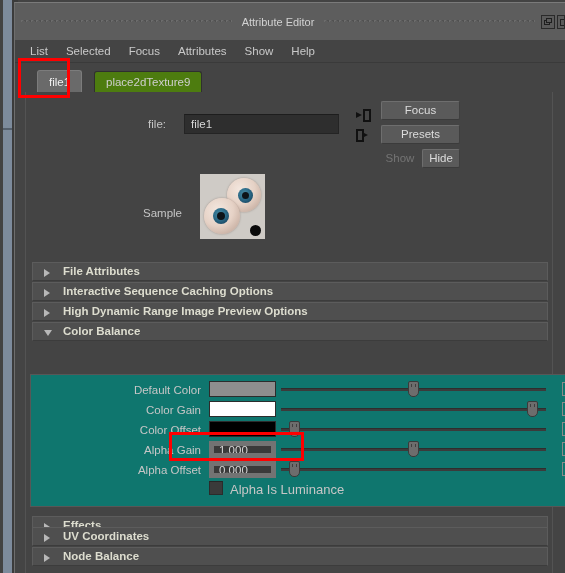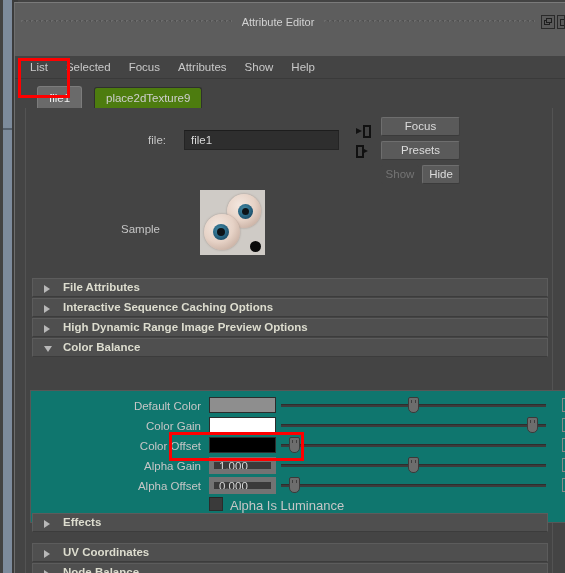--- a/index.html
+++ b/index.html
@@ -113,21 +113,20 @@
   #win-close .g1 { left: 2px; top: 3px; width: 7px; height: 7px; }
 
   
   #menu-bar {
     height: 22px;
     background: #444444;
     display: flex;
     align-items: center;
     padding-left: 6px;
     border-bottom: 1px solid #3a3a3a;
-    margin-top: 16px;
   }
   .menu-item {
     font-size: 11.5px;
     color: #c9c9c9;
     padding: 2px 9px;
     white-space: nowrap;
   }
 
   
   #ae-body {
@@ -270,21 +269,21 @@
   #btn-hide   { left: 396px; top: 57px; width: 38px; height: 19px; line-height: 17px; }
 
   
   #sample-area {
     position: absolute;
     left: 6px; top: 82px;
     width: 516px; height: 82px;
   }
   #sample-label {
     position: absolute;
-    left: 42px; top: 33px;
+    left: 64px; top: 33px;
     width: 86px;
     text-align: right;
     font-size: 11.5px;
     color: #c5c5c5;
   }
   #sample-swatch {
     position: absolute;
     left: 168px; top: 0;
     width: 65px; height: 65px;
     background: #cfcbc6;
@@ -646,21 +645,21 @@
           </div>
         </div>
 
         <div id="checkbox-row">
           <div id="alpha-lum-check"></div>
           <div id="alpha-lum-label">Alpha Is Luminance</div>
         </div>
 
       </div>
 
-      <div class="section collapsed" style="top:405px">
+      <div class="section collapsed" style="top:424px">
         <div class="arrow"></div>
         <div class="title">Effects</div>
       </div>
       <div class="section collapsed" style="top:435px">
         <div class="arrow"></div>
         <div class="title">UV Coordinates</div>
       </div>
       <div class="section collapsed" style="top:455px">
         <div class="arrow"></div>
         <div class="title">Node Balance</div>

